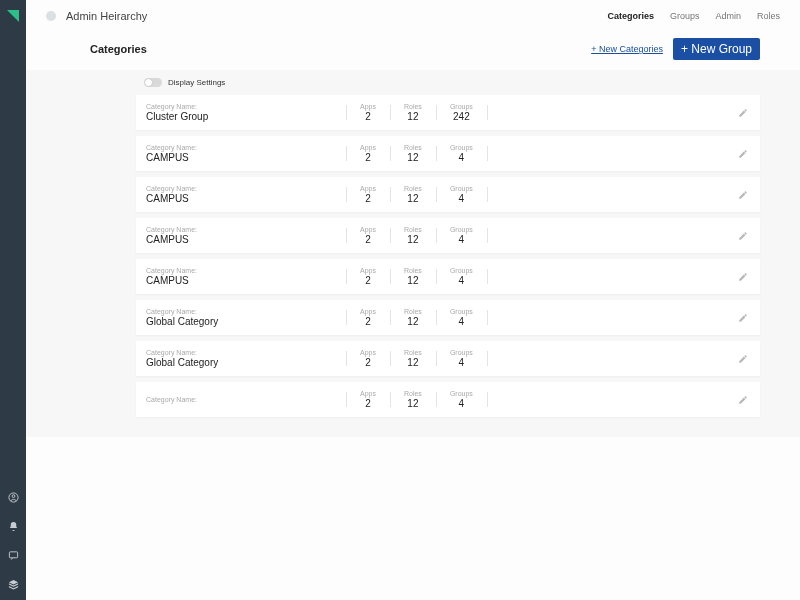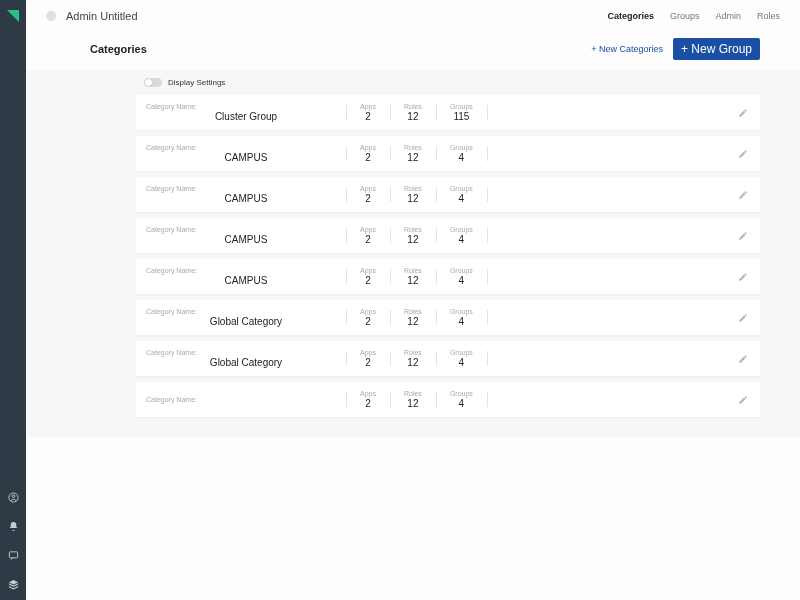--- a/index.html
+++ b/index.html
@@ -16,35 +16,35 @@
   .topbar { display: flex; align-items: center; padding: 10px 20px 6px 20px; gap: 10px; }
   .bc-dot { width: 10px; height: 10px; border-radius: 50%; background: #dcdfe3; }
   .bc-text { font-size: 11px; color: #444; }
   .topnav { margin-left: auto; display: flex; gap: 16px; }
   .topnav span { font-size: 9px; color: #777; cursor: pointer; }
   .topnav span.active { color: #222; font-weight: 600; }
 
   .page-header { display: flex; align-items: center; padding: 10px 40px 10px 64px; }
   .page-title { font-size: 11px; font-weight: 600; color: #222; }
   .header-actions { margin-left: auto; display: flex; gap: 10px; align-items: center; }
-  .link-btn { font-size: 9px; color: #1a4fa3; cursor: pointer; font-weight: 500; }
+  .link-btn { font-size: 9px; color: #1a4fa3; cursor: pointer; font-weight: 500; text-decoration: underline; }
   .primary-btn { font-size: 12px; color: #fff; background: #1a4fa3; padding: 4px 8px; border-radius: 2px; cursor: pointer; font-weight: 500; }
 
   .content { background: #f7f7f8; padding: 0 40px 20px 110px; }
 
   .toggle-row { display: flex; align-items: center; gap: 6px; padding: 8px 0 8px 8px; }
   .toggle { width: 18px; height: 9px; border-radius: 5px; background: #d9d9d9; position: relative; cursor: pointer; }
   .toggle::after { content: ""; position: absolute; width: 7px; height: 7px; background: #fff; border-radius: 50%; top: 1px; left: 1px; box-shadow: 0 0 1px rgba(0,0,0,0.3); }
   .toggle-label { font-size: 8px; color: #333; font-weight: 500; }
 
   .cat-list { display: flex; flex-direction: column; gap: 6px; }
   .cat-row { background: #fff; padding: 8px 30px 8px 10px; display: flex; align-items: center; box-shadow: 0 1px 2px rgba(0,0,0,0.04); position: relative; }
   .cat-name-block { flex: 0 0 200px; }
   .cat-name-label { font-size: 7px; color: #aaa; margin-bottom: 1px; }
-  .cat-name-value { font-size: 10px; color: #222; font-weight: 500; text-align: center; }
+  .cat-name-value { font-size: 10px; color: #222; font-weight: 500; }
   .stats { display: flex; align-items: stretch; }
   .stat { text-align: center; padding: 0 14px; position: relative; }
   .stat::before { content: ""; position: absolute; left: 0; top: 2px; bottom: 2px; width: 1px; background: #e4e4e4; }
   .stat-label { font-size: 7px; color: #aaa; margin-bottom: 1px; }
   .stat-value { font-size: 10px; color: #222; font-weight: 400; }
   .stat-trail { width: 1px; background: #e4e4e4; margin: 2px 0; }
   .edit-icon { position: absolute; right: 12px; top: 50%; transform: translateY(-50%); color: #b8b8b8; cursor: pointer; }
   .edit-icon svg { width: 10px; height: 10px; display: block; }
 </style>
 </head>
@@ -77,21 +77,21 @@
       <svg width="11" height="11" viewBox="0 0 24 24" fill="currentColor">
           <path d="M12 2l10 5-10 5L2 7l10-5zm0 12l10-5v3l-10 5-10-5V9l10 5zm0 6l10-5v3l-10 5-10-5v-3l10 5z"></path>
         </svg>
     </div>
   </div>
 
   <div class="main">
 
     <div class="topbar">
       <div class="bc-dot"></div>
-      <div class="bc-text">Admin Untitled</div>
+      <div class="bc-text">Admin Heirarchy</div>
       <div class="topnav" id="topnav">
           <span class="active">Categories</span>
           <span>Groups</span>
           <span>Admin</span>
           <span>Roles</span>
         </div>
     </div>
 
     <div class="page-header">
       <div class="page-title">Categories</div>
@@ -117,21 +117,21 @@
               <div class="stat">
                 <div class="stat-label">Apps</div>
                 <div class="stat-value">2</div>
               </div>
               <div class="stat">
                 <div class="stat-label">Roles</div>
                 <div class="stat-value">12</div>
               </div>
               <div class="stat">
                 <div class="stat-label">Groups</div>
-                <div class="stat-value">115</div>
+                <div class="stat-value">242</div>
               </div>
               <div class="stat-trail"></div>
             </div>
             <div class="edit-icon">
               <svg viewBox="0 0 24 24" fill="currentColor">
                 <path d="M3 17.25V21h3.75L17.81 9.94l-3.75-3.75L3 17.25zM20.71 7.04a1 1 0 0 0 0-1.41l-2.34-2.34a1 1 0 0 0-1.41 0l-1.83 1.83 3.75 3.75 1.83-1.83z"></path>
               </svg>
             </div>
           </div>
           <div class="cat-row">

